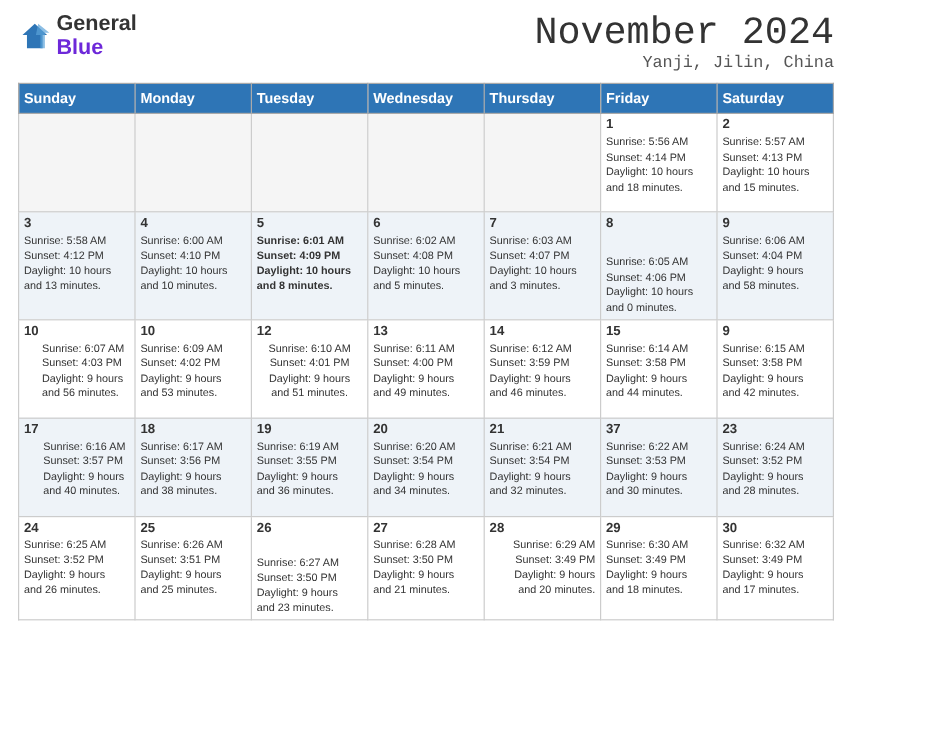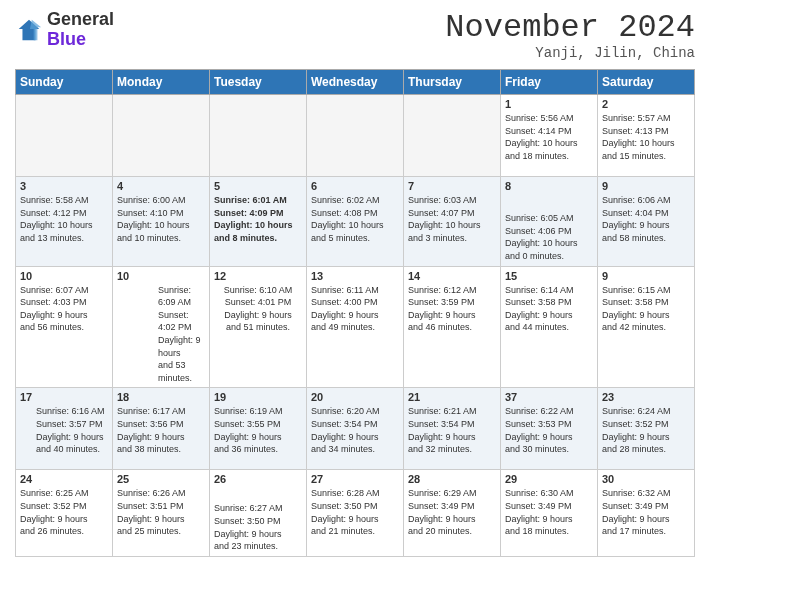--- a/index.html
+++ b/index.html
@@ -193,28 +193,28 @@
             <div class="day-number">9</div>
             <div class="day-info" style="white-space: pre-line;">Sunrise: 6:06 AM
 Sunset: 4:04 PM
 Daylight: 9 hours
 and 58 minutes.</div>
           </td>
         </tr>
         <tr>
           <td>
             <div class="day-number">10</div>
-            <div class="day-info" style="white-space: pre-line;">Sunrise: 6:07 AM
+            <div class="day-info" style="white-space: pre-line; margin-left: 15px;">Sunrise: 6:07 AM
 Sunset: 4:03 PM
 Daylight: 9 hours
 and 56 minutes.</div>
           </td>
           <td>
             <div class="day-number">10</div>
-            <div class="day-info" style="white-space: pre-line; margin-left: 41px;">Sunrise: 6:09 AM
+            <div class="day-info" style="white-space: pre-line;">Sunrise: 6:09 AM
 Sunset: 4:02 PM
 Daylight: 9 hours
 and 53 minutes.</div>
           </td>
           <td>
             <div class="day-number">12</div>
             <div class="day-info" style="white-space: pre-line; text-align: center;">Sunrise: 6:10 AM
 Sunset: 4:01 PM
 Daylight: 9 hours
 and 51 minutes.</div>
@@ -323,21 +323,21 @@
           </td>
           <td>
             <div class="day-number">27</div>
             <div class="day-info" style="white-space: pre-line;">Sunrise: 6:28 AM
 Sunset: 3:50 PM
 Daylight: 9 hours
 and 21 minutes.</div>
           </td>
           <td>
             <div class="day-number">28</div>
-            <div class="day-info" style="white-space: pre-line;">Sunrise: 6:29 AM
+            <div class="day-info" style="white-space: pre-line; text-align: right;">Sunrise: 6:29 AM
 Sunset: 3:49 PM
 Daylight: 9 hours
 and 20 minutes.</div>
           </td>
           <td>
             <div class="day-number">29</div>
             <div class="day-info" style="white-space: pre-line;">Sunrise: 6:30 AM
 Sunset: 3:49 PM
 Daylight: 9 hours
 and 18 minutes.</div>

